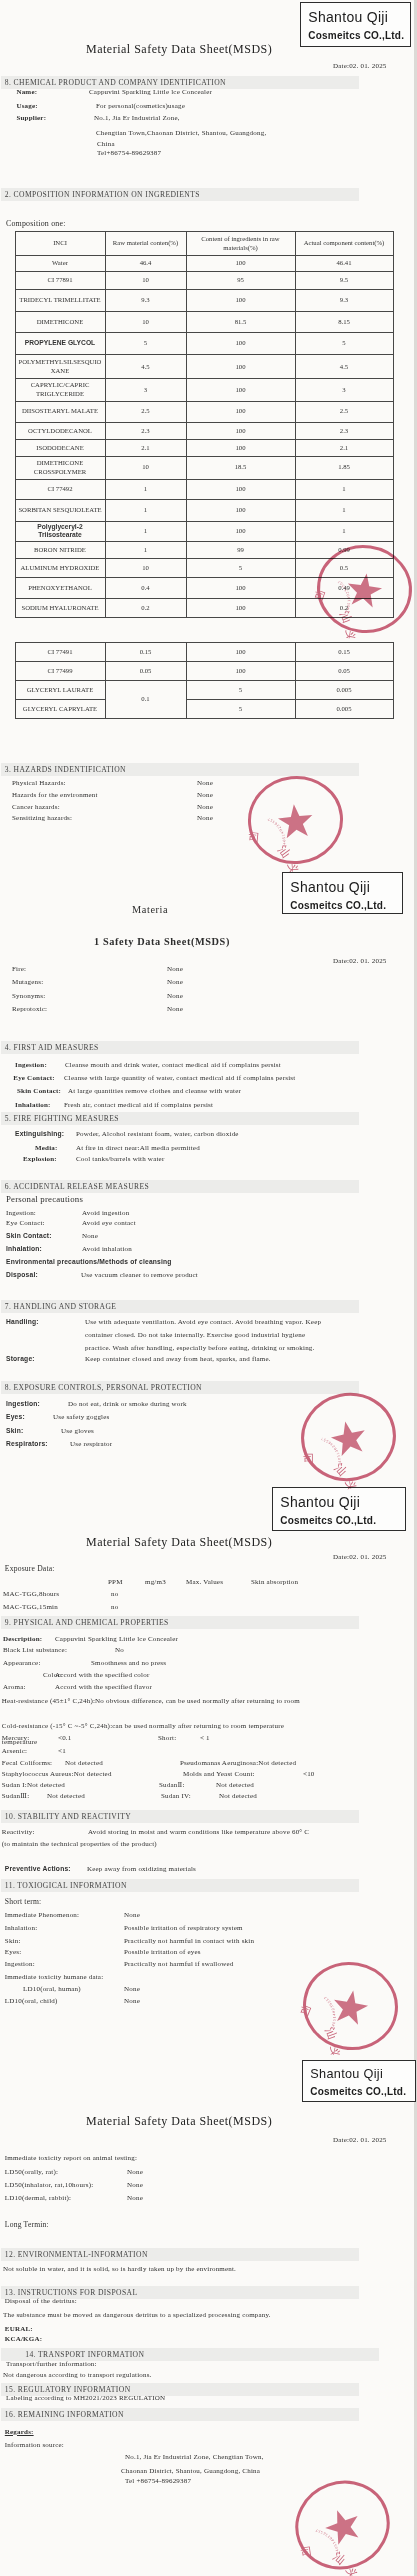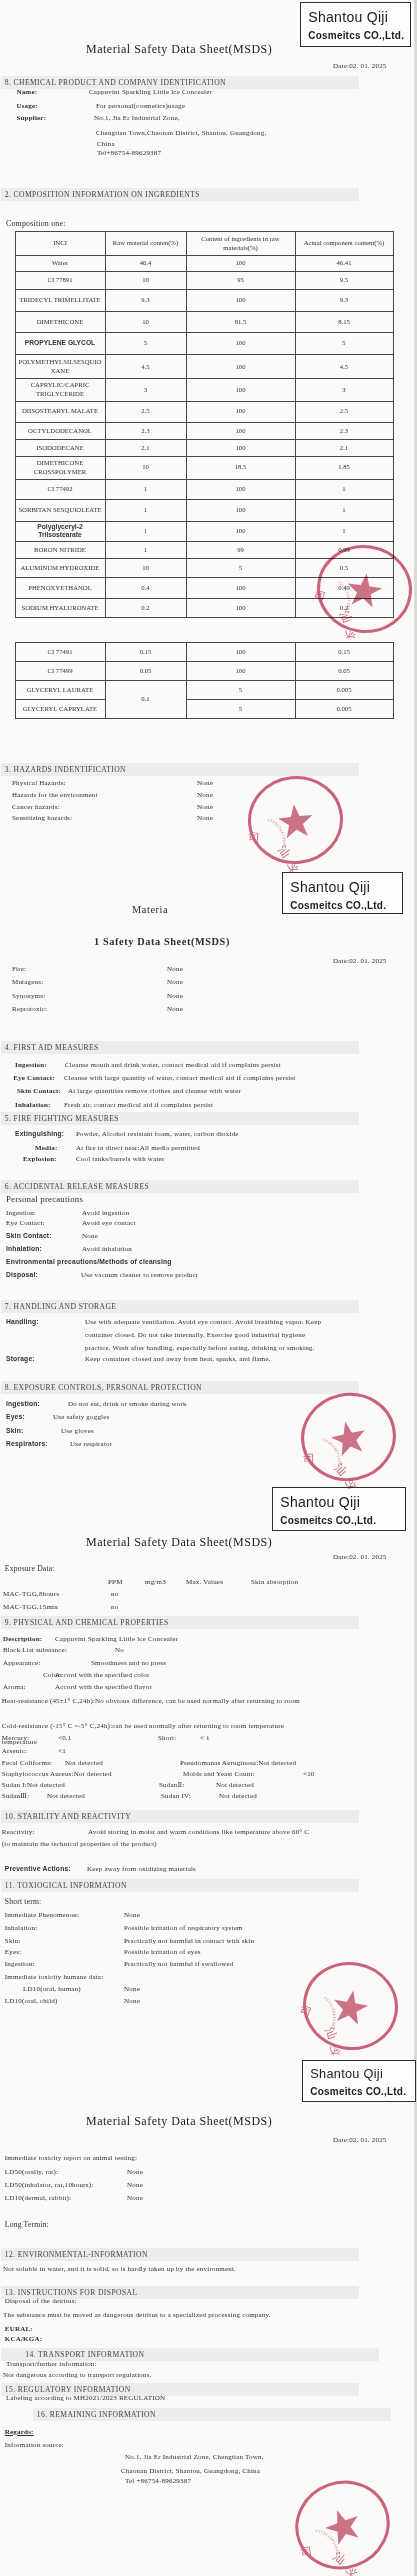--- a/index.html
+++ b/index.html
@@ -388,21 +388,21 @@
   <div class="t b" style="left:4.8px;top:2325px;">EURAL:</div>
   <div class="t b" style="left:4.8px;top:2335px;">KCA/KGA:</div>
 
   <div class="sech" style="top:2348px;padding-left:24px;">14. TRANSPORT INFORMATION</div>
   <div class="t" style="left:6px;top:2360px;">Transport/further information:</div>
   <div class="t" style="left:3px;top:2371px;">Not dangerous according to transport regulations.</div>
 
   <div class="sech" style="top:2383px;">15. REGULATORY INFORMATION</div>
   <div class="t" style="left:6px;top:2394px;">Labeling according to MH2021/2023 REGULATION</div>
 
-  <div class="sech" style="top:2408px;margin-left:32px;">16. REMAINING INFORMATION</div>
+  <div class="sech" style="top:2408px;">16. REMAINING INFORMATION</div>
   <div class="t b u" style="left:4.8px;top:2428px;">Regards:</div>
   <div class="t" style="left:4.8px;top:2441px;">Information source:</div>
   <div class="t" style="left:125px;top:2453px;">No.1, Jia Er Industrial Zone, Chengtian Town,</div>
   <div class="t" style="left:121px;top:2467px;">Chaonan District, Shantou, Guangdong, China</div>
   <div class="t" style="left:125px;top:2477px;">Tel  +86754-89629387</div>
 
   <svg class="stamp" style="left:310px;top:538px;transform:rotate(8deg);" width="109" height="102" viewBox="0 0 180 168">
     <ellipse cx="90" cy="84" rx="76" ry="70" fill="none" stroke="#c4506a" stroke-width="5"></ellipse>
     <path id="ring1" d="M 54.4,130 A 62,56 0 1 1 54.3,129.9" fill="none"></path>
     <text font-size="19" fill="#c4506a" letter-spacing="10" font-family="DejaVu Sans,sans-serif"><textPath href="#ring1">汕头市琦迹化妆品有限公司</textPath></text>

